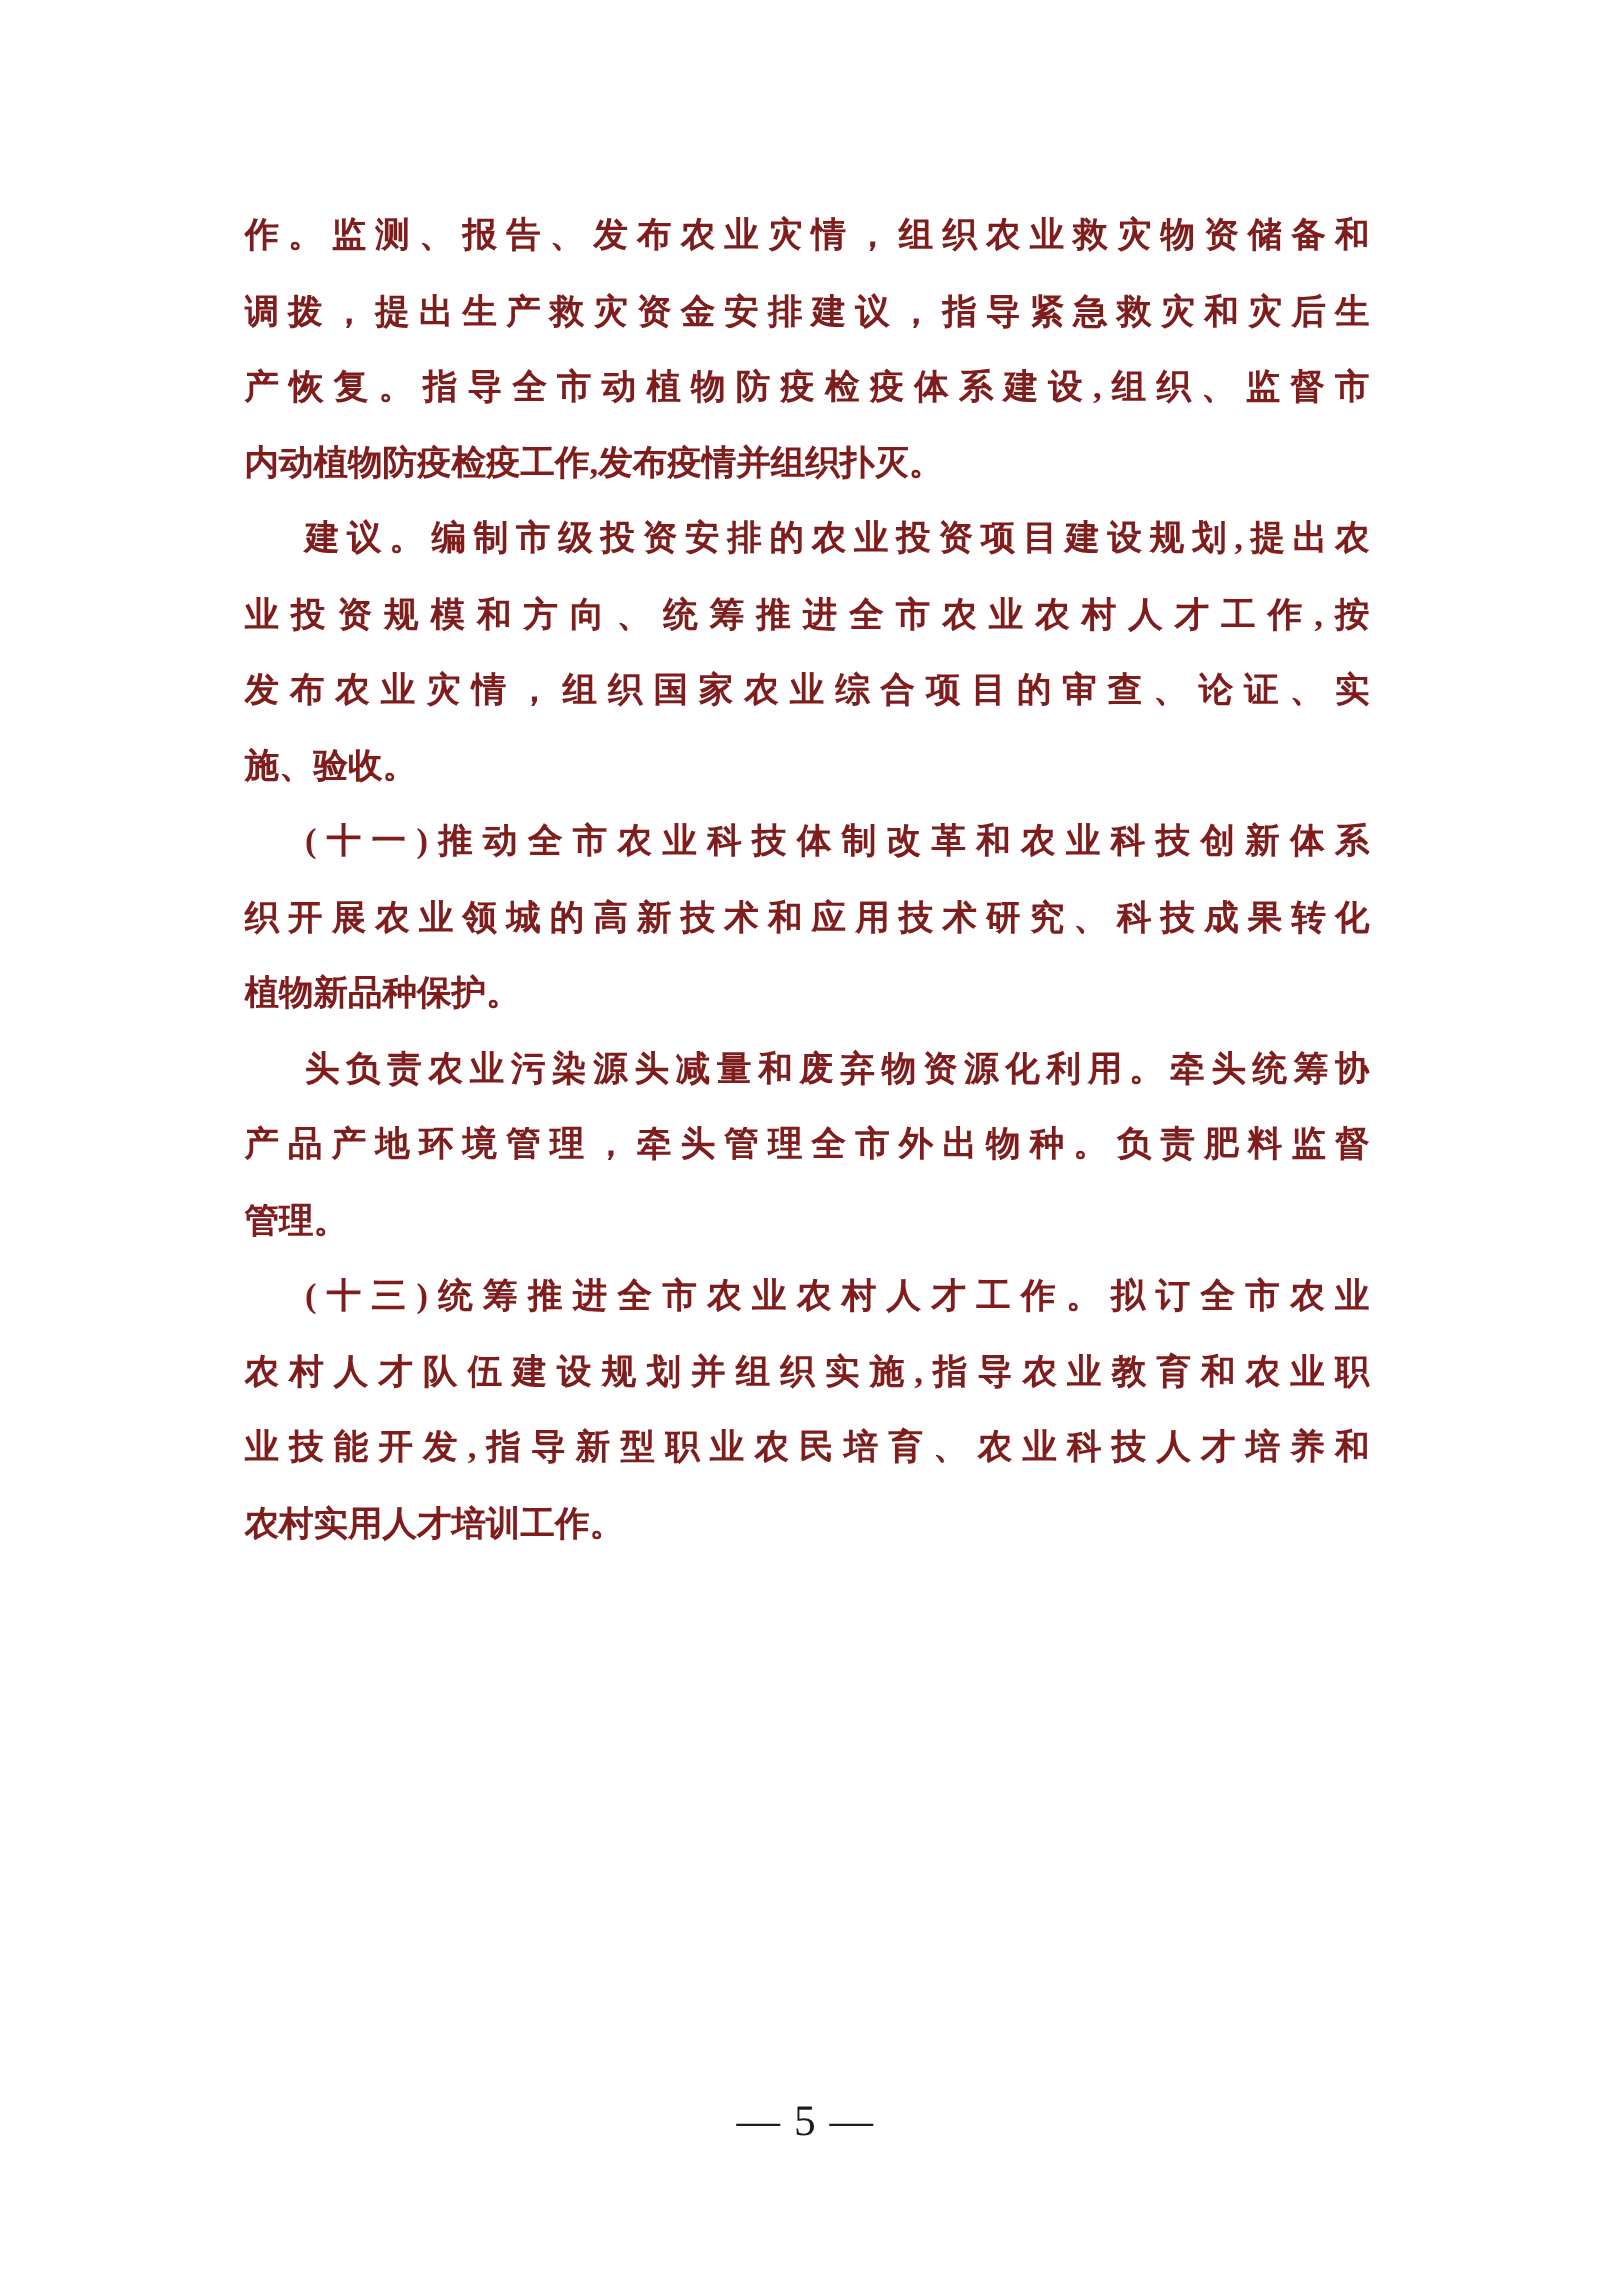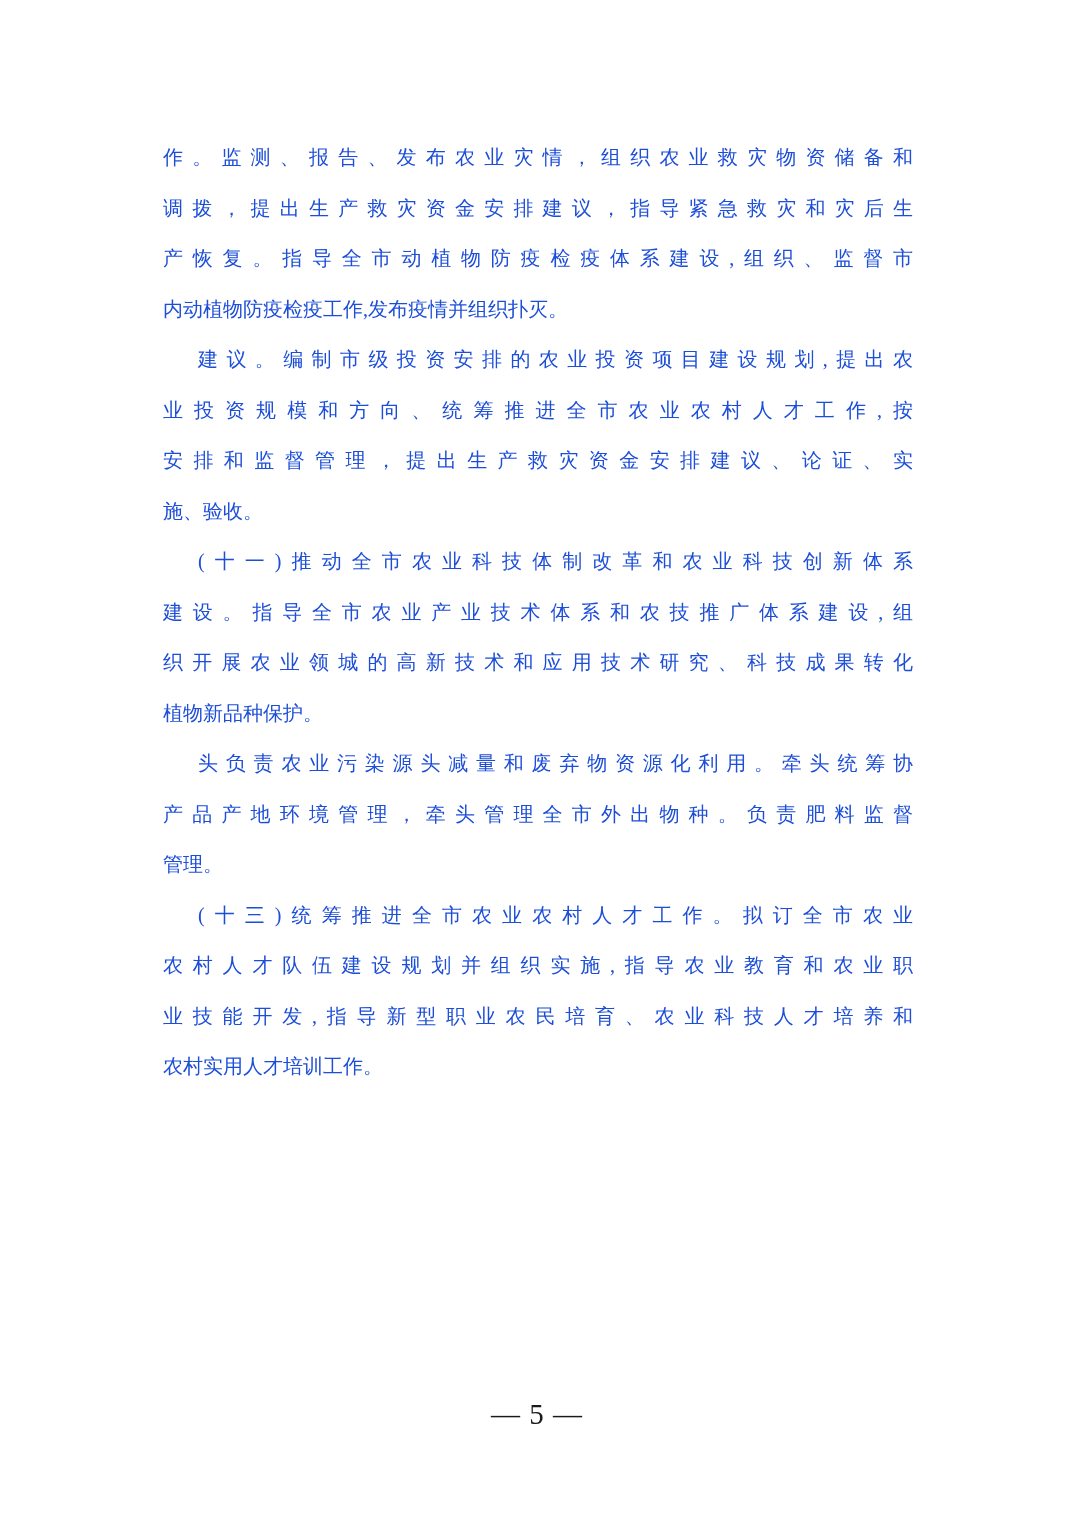--- a/index.html
+++ b/index.html
@@ -17,24 +17,24 @@
   .page {
     position: absolute;
     inset: 0;
     background: #ffffff;
   }
   .content {
     position: absolute;
     left: 163px;
     top: 132px;
     width: 750px;
-    font-size: 20px;
+    font-size: 23px;
     line-height: 50.5px;
-    color: #1d4ed8;
-    font-weight: 400;
+    color: #7f1d1d;
+    font-weight: 700;
   }
   .para {
     margin: 0;
     padding: 0;
   }
   .line {
     text-align: justify;
     text-align-last: justify;
     text-justify: inter-character;
     height: 50.5px;
@@ -66,26 +66,25 @@
 
   <div class="para">
         <div class="line">作。监测、报告、发布农业灾情，组织农业救灾物资储备和</div>
         <div class="line">调拨，提出生产救灾资金安排建议，指导紧急救灾和灾后生</div>
         <div class="line">产恢复。指导全市动植物防疫检疫体系建设,组织、监督市</div>
         <div class="line last">内动植物防疫检疫工作,发布疫情并组织扑灭。</div>
       </div>
       <div class="para indent">
         <div class="line">建议。编制市级投资安排的农业投资项目建设规划,提出农</div>
         <div class="line">业投资规模和方向、统筹推进全市农业农村人才工作,按</div>
-        <div class="line">安排和监督管理，提出生产救灾资金安排建议、论证、实</div>
+        <div class="line">发布农业灾情，组织国家农业综合项目的审查、论证、实</div>
         <div class="line last">施、验收。</div>
       </div>
       <div class="para indent">
         <div class="line">(十一)推动全市农业科技体制改革和农业科技创新体系</div>
-        <div class="line">建设。指导全市农业产业技术体系和农技推广体系建设,组</div>
         <div class="line">织开展农业领城的高新技术和应用技术研究、科技成果转化</div>
         <div class="line last">植物新品种保护。</div>
       </div>
       <div class="para indent">
         <div class="line">头负责农业污染源头减量和废弃物资源化利用。牵头统筹协</div>
         <div class="line">产品产地环境管理，牵头管理全市外出物种。负责肥料监督</div>
         <div class="line last">管理。</div>
       </div>
       <div class="para indent">
         <div class="line">(十三)统筹推进全市农业农村人才工作。拟订全市农业</div>

